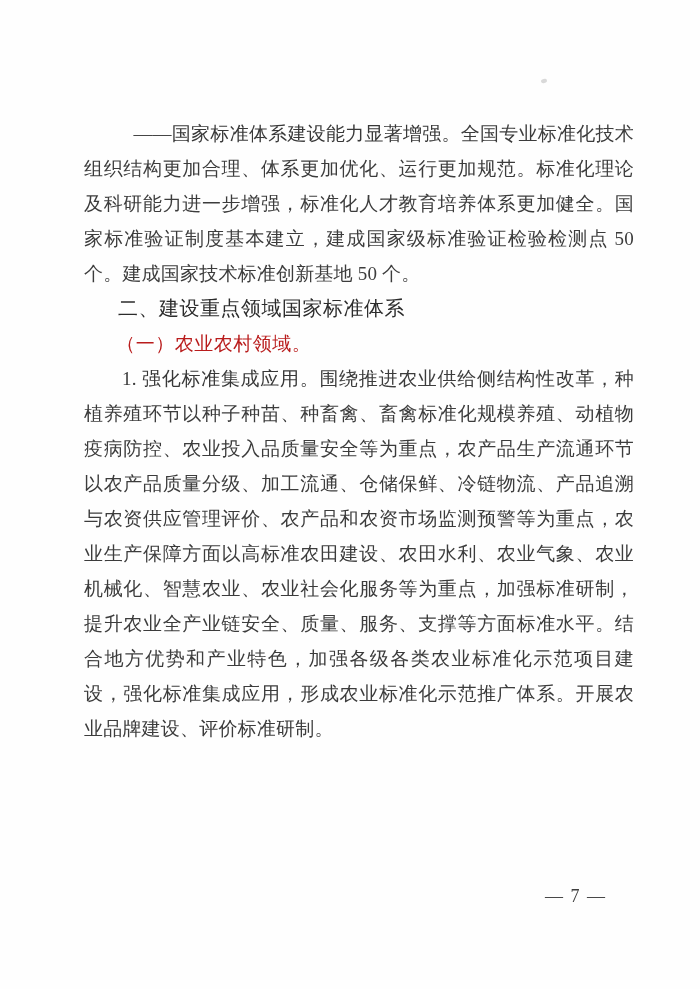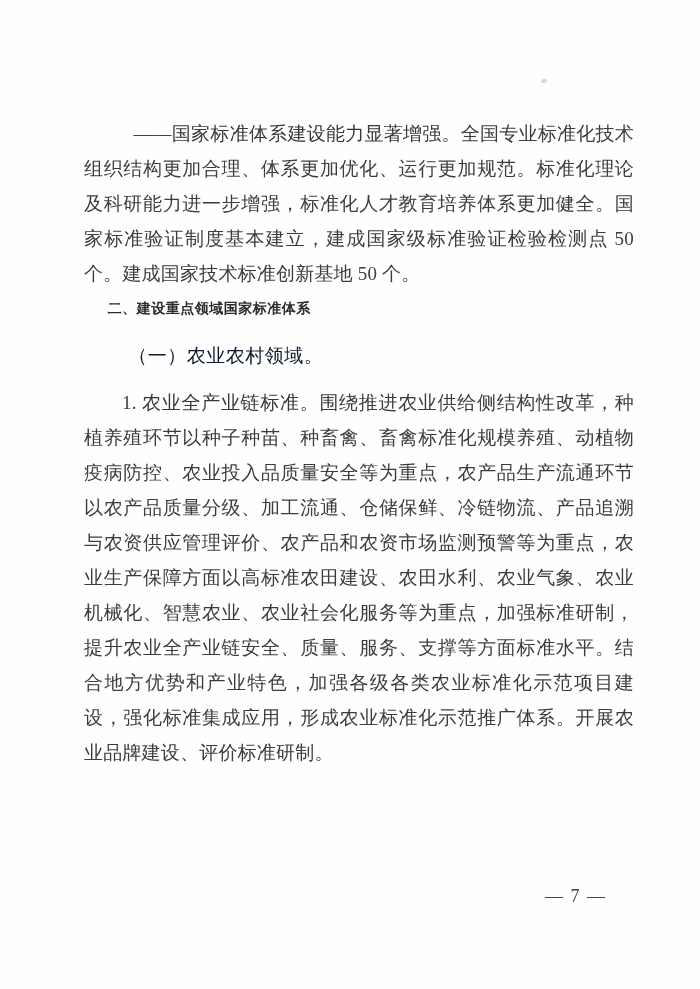--- a/index.html
+++ b/index.html
@@ -36,35 +36,35 @@
   .para.numbered-para {
     text-indent: 2em;
   }
   .para .lead {
     color: #383838;
   }
   .heading {
     margin: 0;
     padding: 0;
     font-family: "Liberation Sans", "DejaVu Sans", sans-serif;
-    font-weight: 700;
-    font-size: 14px;
+    font-weight: 400;
+    font-size: 20px;
     line-height: 35px;
     color: #2b2b2b;
     text-indent: 1.7em;
     letter-spacing: 0.5px;
   }
   .subheading {
-    margin: 12px;
+    margin: 0;
     padding: 0;
     font-family: "Liberation Serif", "DejaVu Serif", serif;
     font-weight: 400;
     font-size: 19px;
     line-height: 35px;
-    color: #0f172a;
+    color: #b91c1c;
     text-indent: 1.7em;
     letter-spacing: 0.5px;
   }
   .page-number {
     position: absolute;
     left: 545px;
     top: 884px;
     font-size: 18px;
     line-height: 24px;
     color: #3f3f3f;
@@ -92,19 +92,19 @@
 
   <div class="content">
 
     <p class="para dash-para"><span class="dash">——</span><span class="lead">国家标准体系建设能力显著增强。</span><span>全国专业标准化技术组织结构更加合理、体系更加优化、运行更加规范。标准化理论及科研能力进一步增强，标准化人才教育培养体系更加健全。国家标准验证制度基本建立，建成国家级标准验证检验检测点 50 个。建成国家技术标准创新基地 50 个。</span></p>
 
 
     <h2 class="heading">二、建设重点领域国家标准体系</h2>
 
     <h3 class="subheading">（一）农业农村领域。</h3>
 
-    <p class="para numbered-para"><span>1. </span><span class="lead">农业全产业链标准。</span><span>围绕推进农业供给侧结构性改革，种植养殖环节以种子种苗、种畜禽、畜禽标准化规模养殖、动植物疫病防控、农业投入品质量安全等为重点，农产品生产流通环节以农产品质量分级、加工流通、仓储保鲜、冷链物流、产品追溯与农资供应管理评价、农产品和农资市场监测预警等为重点，农业生产保障方面以高标准农田建设、农田水利、农业气象、农业机械化、智慧农业、农业社会化服务等为重点，加强标准研制，提升农业全产业链安全、质量、服务、支撑等方面标准水平。结合地方优势和产业特色，加强各级各类农业标准化示范项目建设，强化标准集成应用，形成农业标准化示范推广体系。开展农业品牌建设、评价标准研制。</span></p>
+    <p class="para numbered-para"><span>1. </span><span class="lead">强化标准集成应用。</span><span>围绕推进农业供给侧结构性改革，种植养殖环节以种子种苗、种畜禽、畜禽标准化规模养殖、动植物疫病防控、农业投入品质量安全等为重点，农产品生产流通环节以农产品质量分级、加工流通、仓储保鲜、冷链物流、产品追溯与农资供应管理评价、农产品和农资市场监测预警等为重点，农业生产保障方面以高标准农田建设、农田水利、农业气象、农业机械化、智慧农业、农业社会化服务等为重点，加强标准研制，提升农业全产业链安全、质量、服务、支撑等方面标准水平。结合地方优势和产业特色，加强各级各类农业标准化示范项目建设，强化标准集成应用，形成农业标准化示范推广体系。开展农业品牌建设、评价标准研制。</span></p>
 
   </div>
 
   <div class="page-number">— 7 —</div>
 
 </div>
 
 </body></html>

